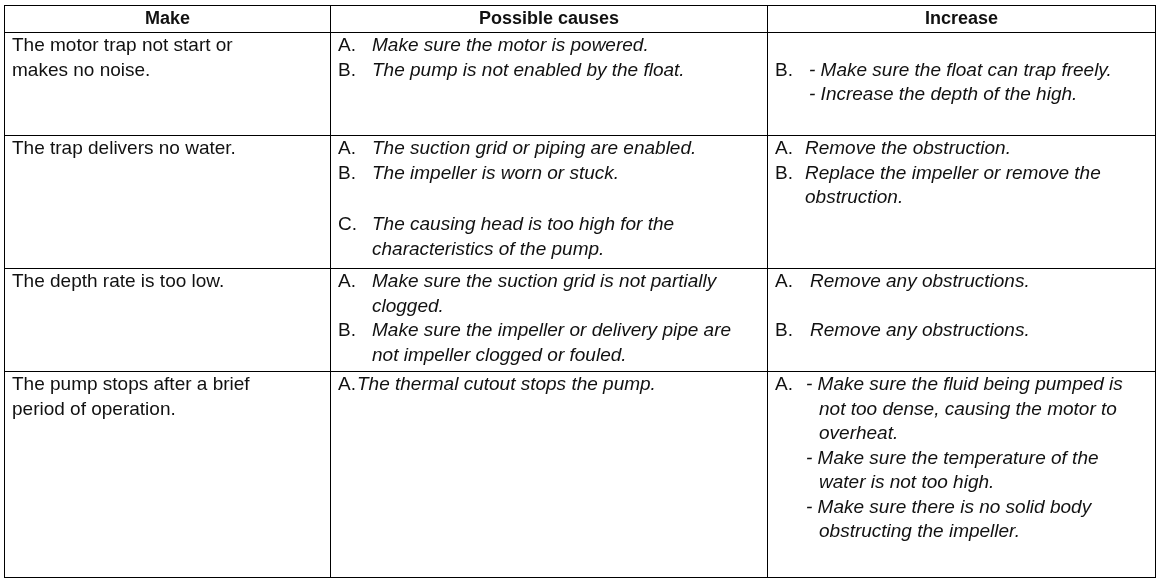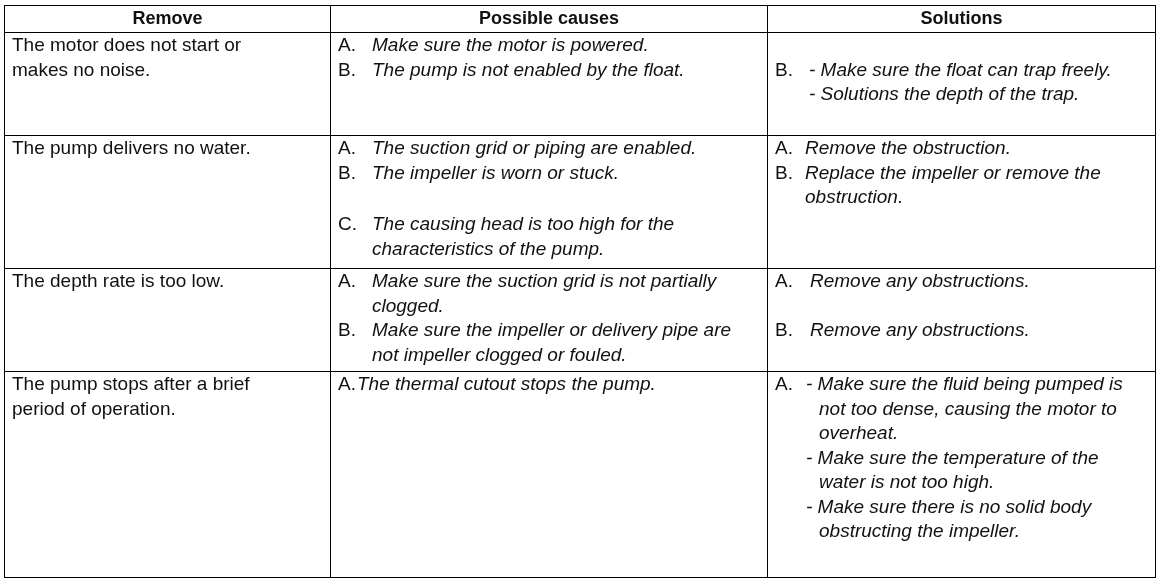--- a/index.html
+++ b/index.html
@@ -23,57 +23,57 @@
 <body>
 
 <table class="tbl">
   <colgroup>
     <col style="width:326px">
     <col style="width:437px">
     <col style="width:388px">
   </colgroup>
   <tbody>
       <tr style="height:26px">
-    <th>Remove</th>
+    <th>Make</th>
     <th>Possible causes</th>
-    <th>Solutions</th>
+    <th>Increase</th>
   </tr>
 
   <tr style="height:99px">
     <td>
-          <span style="display:block;width:270px">The motor does not start or makes no noise.</span>
+          <span style="display:block;width:270px">The motor trap not start or makes no noise.</span>
         </td>
     <td>
       <div class="item">
             <span class="lbl">A.</span>
             <span class="txt">Make sure the motor is powered.</span>
           </div>
       <div class="item">
             <span class="lbl">B.</span>
             <span class="txt">The pump is not enabled by the float.</span>
           </div>
     </td>
     <td>
       <div class="gap"></div>
       <div class="item">
             <span class="lbl">B.</span>
         <span class="txt">
           <div class="sub">
                 <span class="stxt" style="padding-left:0;text-indent:-0px">- Make sure the float can trap freely.</span>
               </div>
           <div class="sub">
-                <span class="stxt">- Solutions the depth of the trap.</span>
+                <span class="stxt">- Increase the depth of the high.</span>
               </div>
         </span>
       </div>
     </td>
   </tr>
 
   <tr style="height:127px">
-    <td><span>The pump delivers no water.</span></td>
+    <td><span>The trap delivers no water.</span></td>
     <td>
       <div class="item">
             <span class="lbl">A.</span>
             <span class="txt">The suction grid or piping are enabled.</span>
           </div>
       <div class="item">
             <span class="lbl">B.</span>
             <span class="txt">The impeller is worn or stuck.</span>
           </div>
       <div class="gap" style="height:27px"></div>

